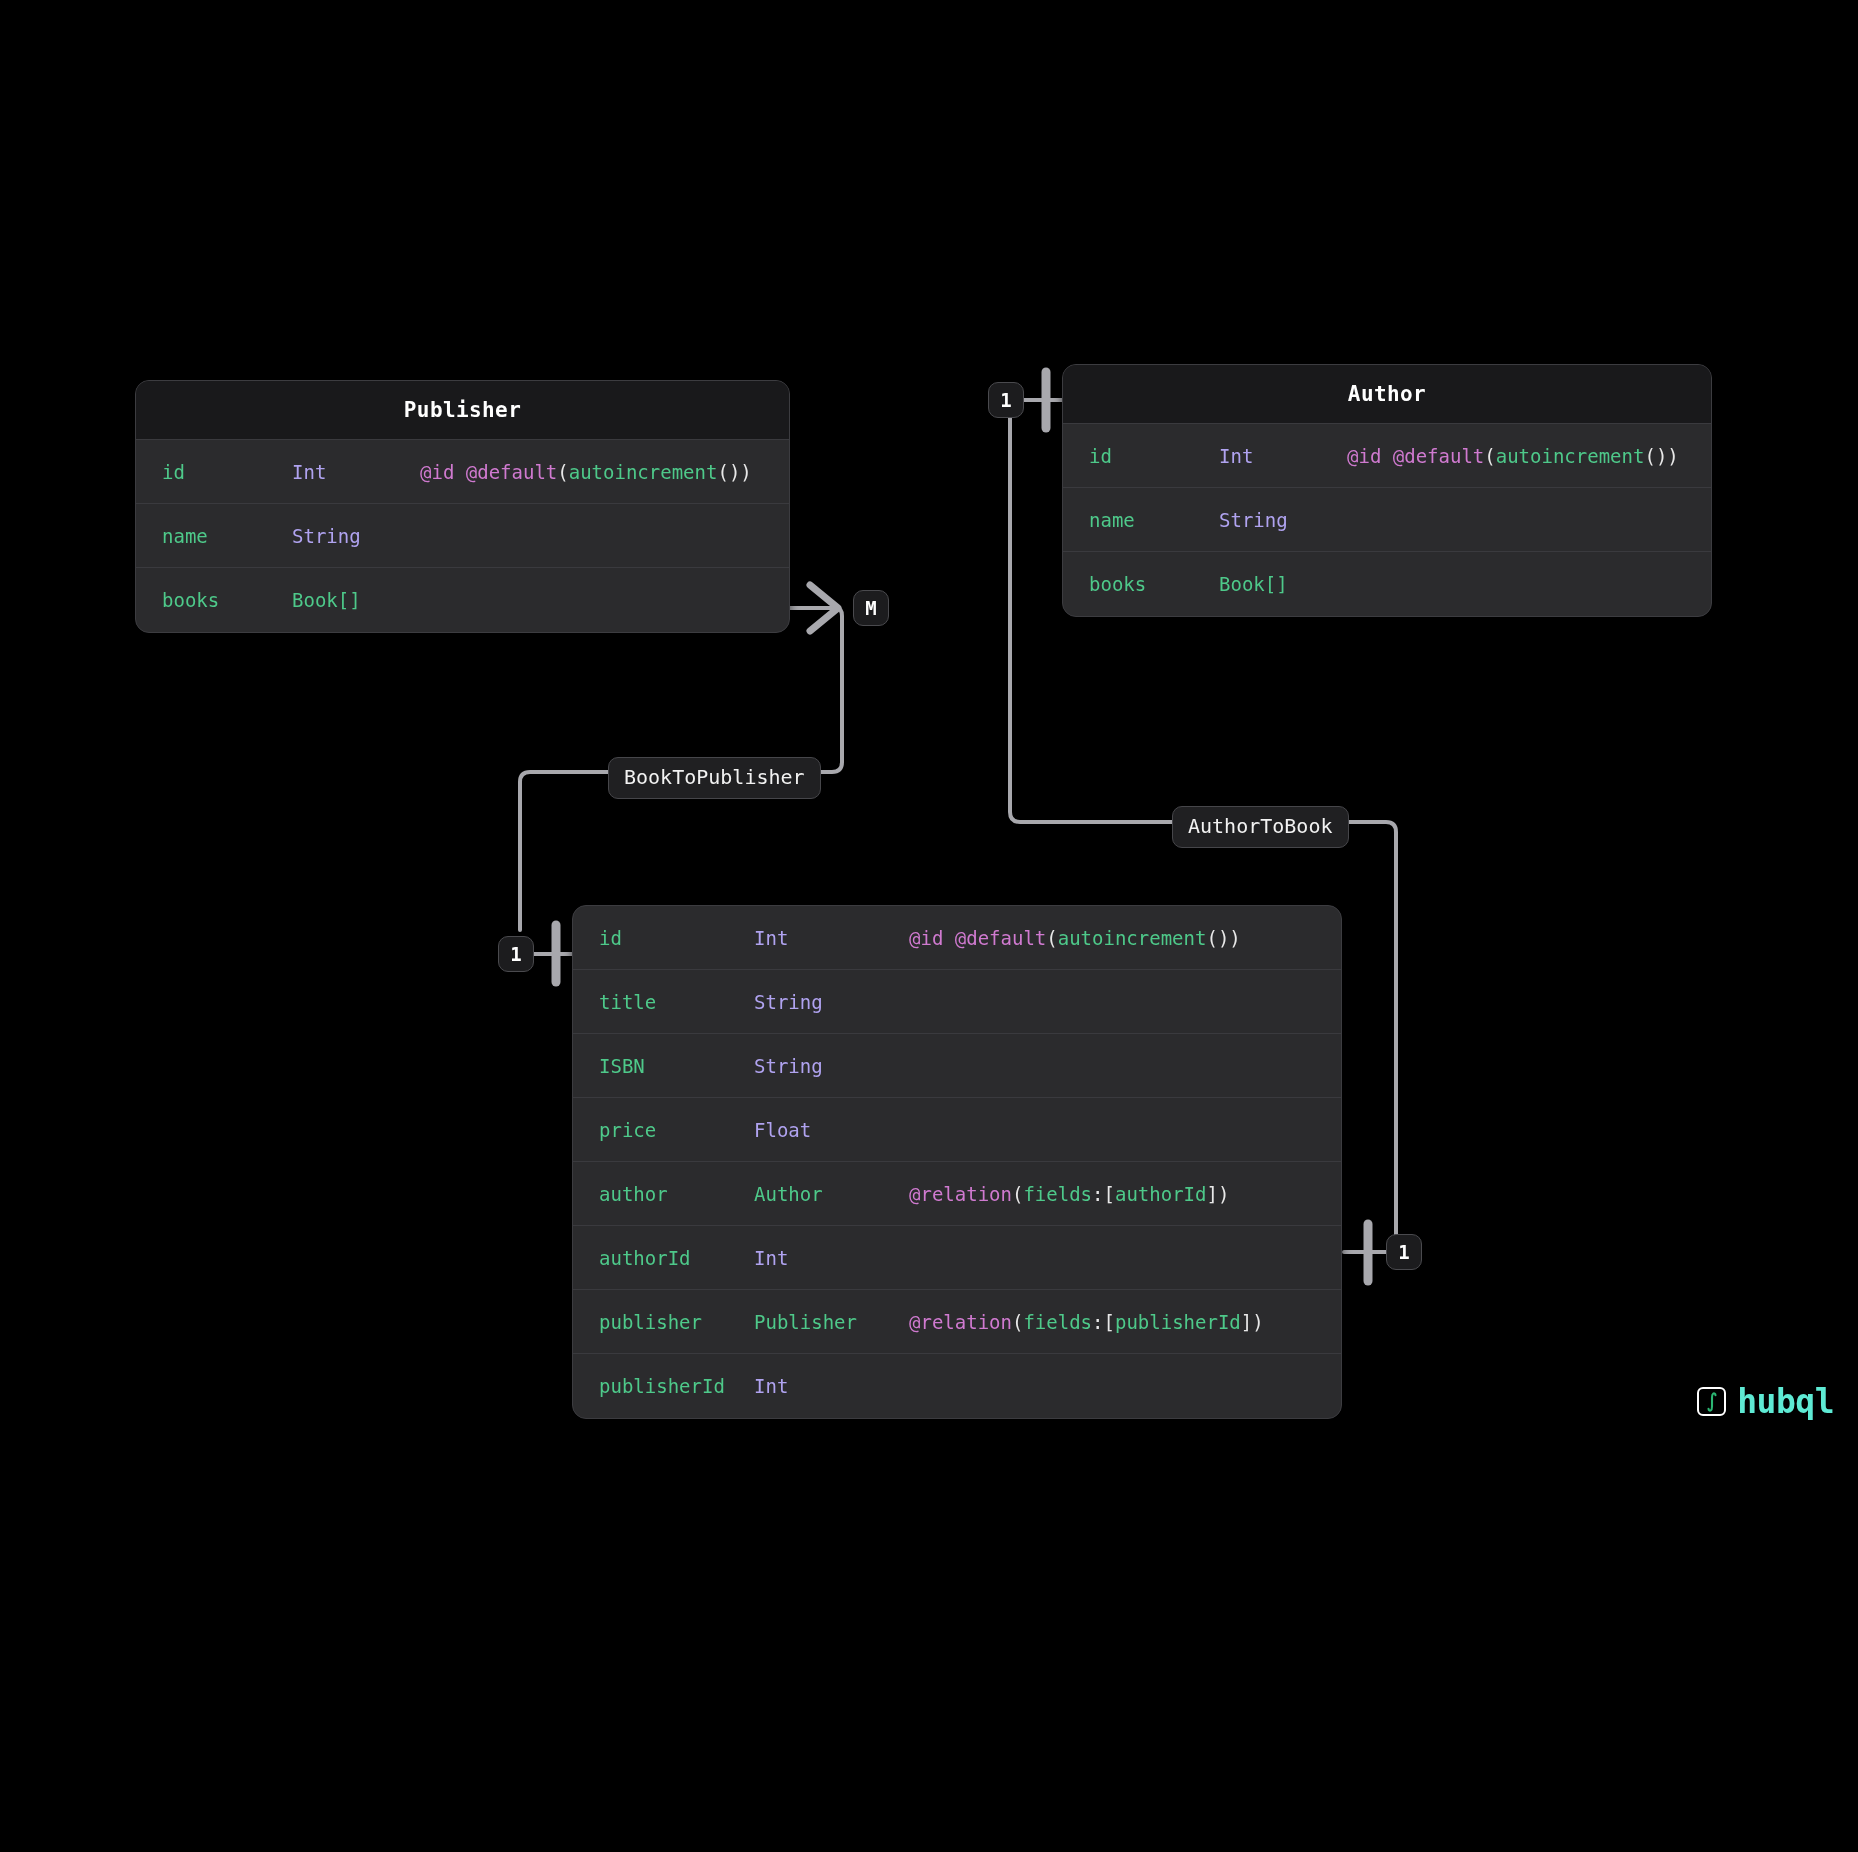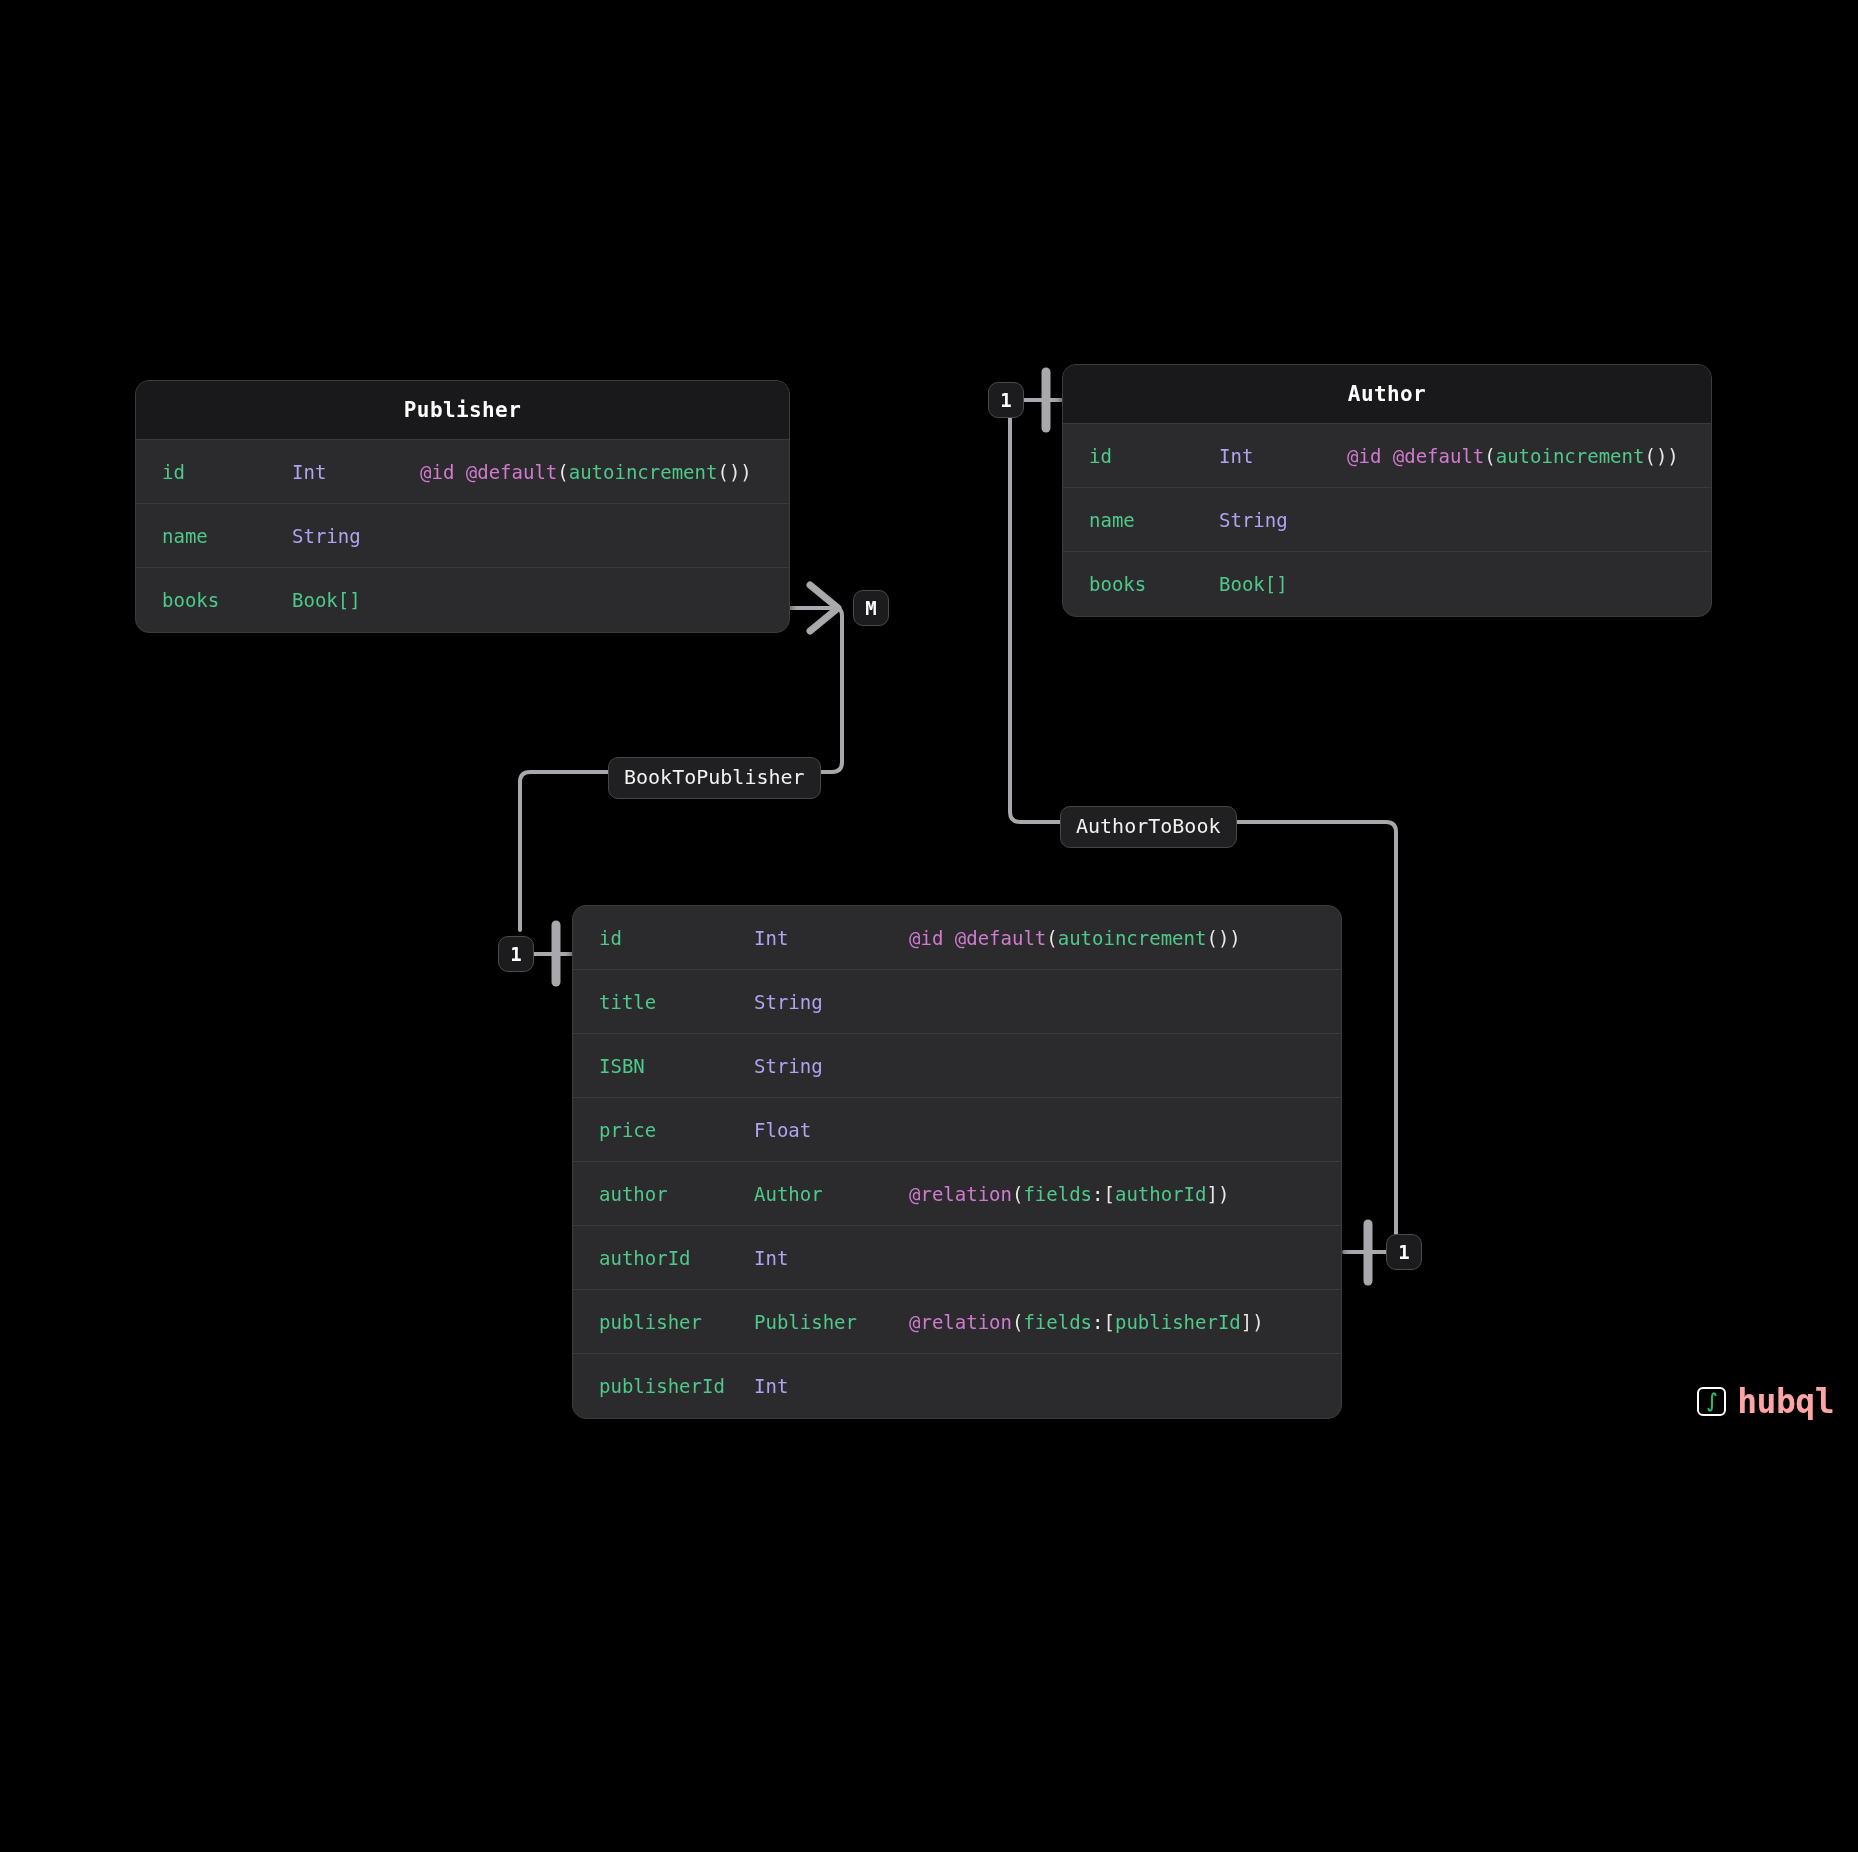--- a/index.html
+++ b/index.html
@@ -133,21 +133,21 @@
     width: 29px;
     height: 29px;
     border: 2px solid #ffffff;
     border-radius: 6px;
     display: flex;
     align-items: center;
     justify-content: center;
     box-sizing: border-box;
   }
   #brand .wordmark {
-    color: #fca5a5;
+    color: #5eead4;
     font-family: "DejaVu Sans Mono", monospace;
     font-size: 33px;
     font-weight: bold;
     letter-spacing: -0.5px;
   }
 </style>
 </head>
 <body>
 
 <div id="canvas">
@@ -266,21 +266,21 @@
     </div>
     <div class="field-row">
       <span class="f-name" style="width:155px">publisherId</span>
       <span class="f-type scalar" style="width:155px">Int</span>
       <span class="f-attr"></span>
     </div>
   </div>
 
   <div class="rel-label" style="left:608px; top:757px;">BookToPublisher</div>
 
-  <div class="rel-label" style="left:1060px; top:806px;">AuthorToBook</div>
+  <div class="rel-label" style="left:1172px; top:806px;">AuthorToBook</div>
 
   <div class="card-badge" style="left:853px; top:590px;">M</div>
 
   <div class="card-badge" style="left:988px; top:382px;">1</div>
 
   <div class="card-badge" style="left:498px; top:936px;">1</div>
 
   <div class="card-badge" style="left:1386px; top:1234px;">1</div>
 
   <div id="brand">

